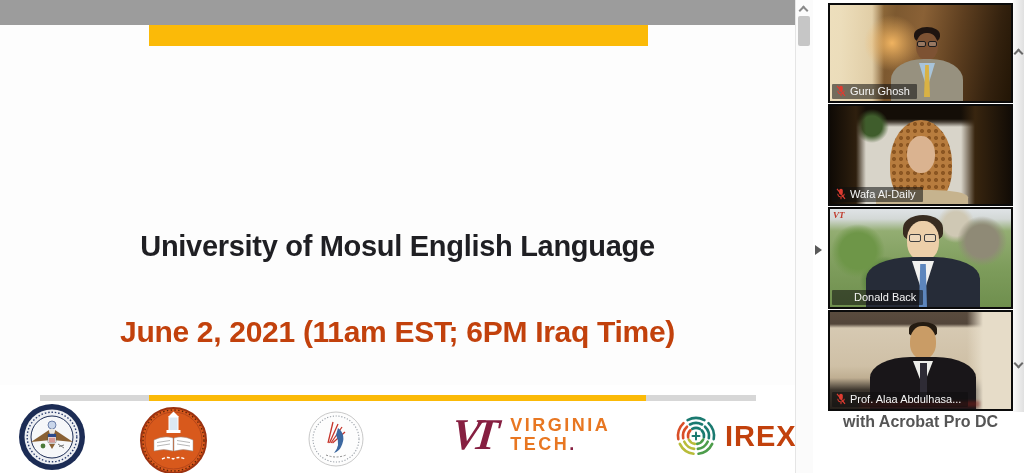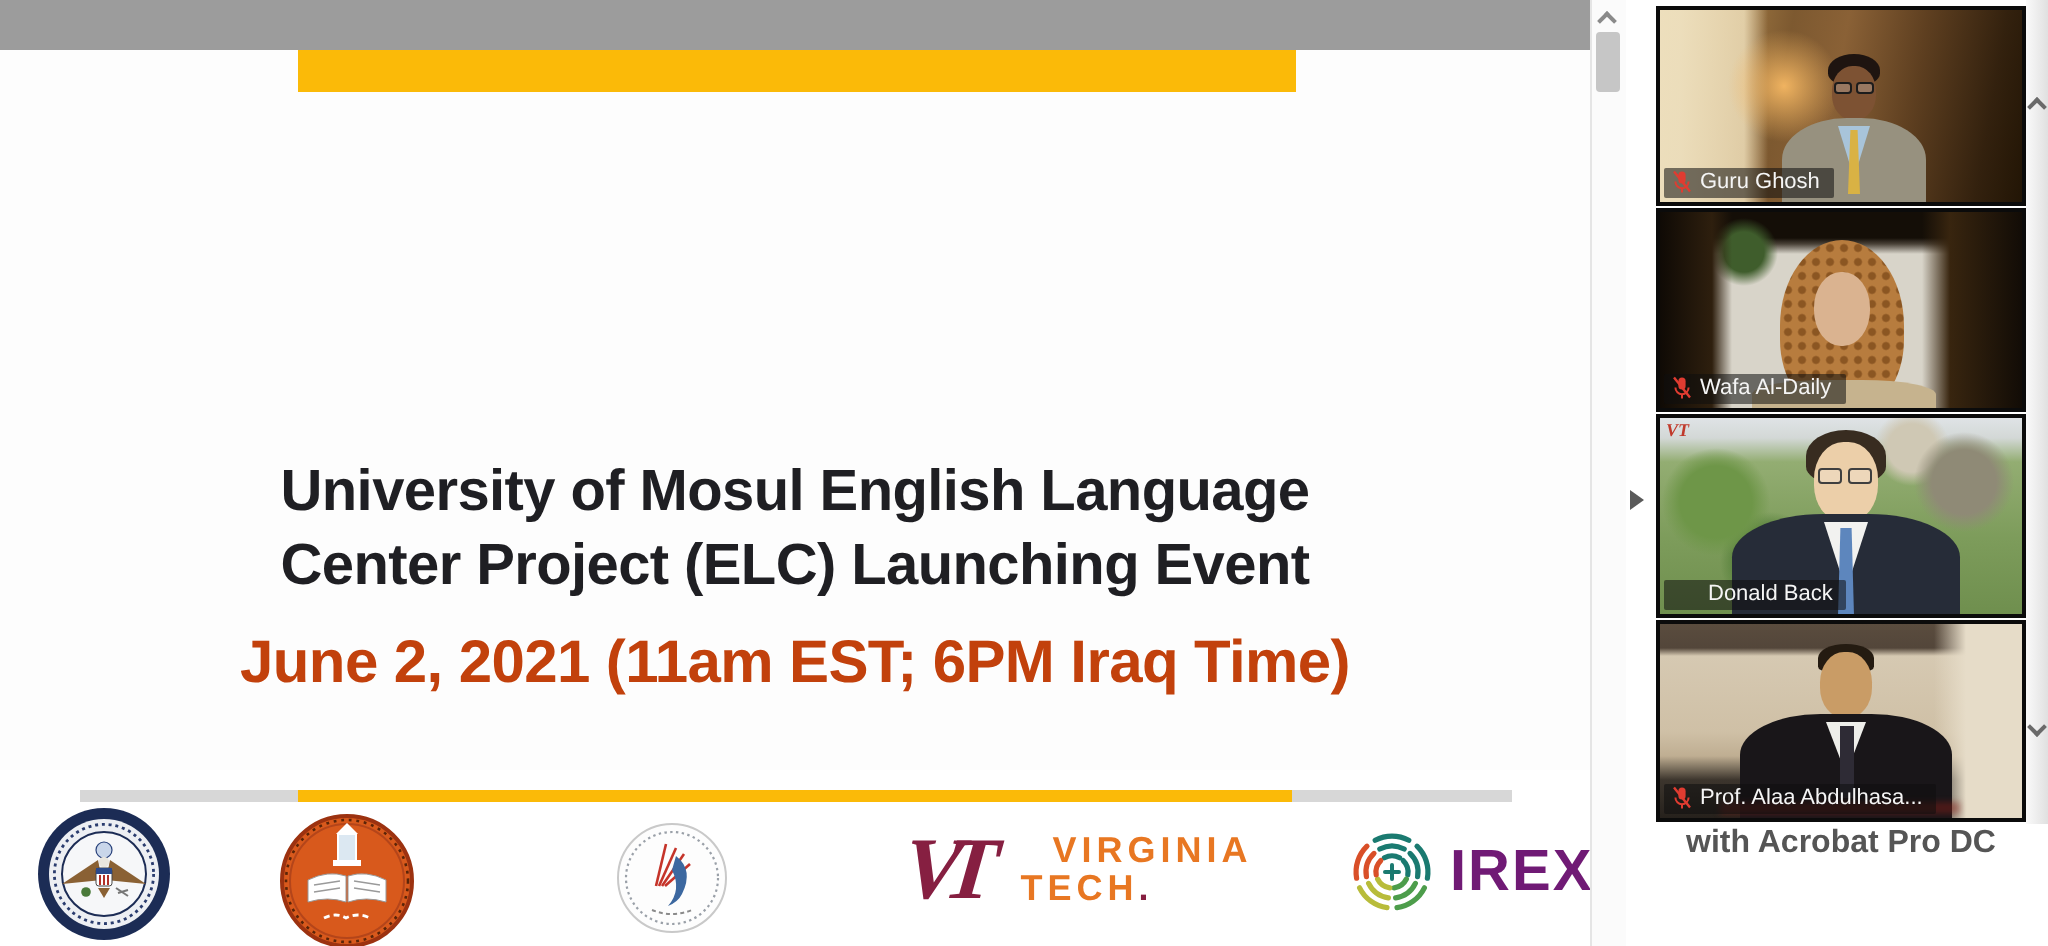--- a/index.html
+++ b/index.html
@@ -19,25 +19,25 @@
   .rule.g1{left:40px;width:109px;background:#d7d7d7;}
   .rule.yl{left:149px;width:497px;background:#FBBA08;}
   .rule.g2{left:646px;width:110px;background:#d7d7d7;}
 
   .logo{position:absolute;}
   .vt-wrap{left:452px;top:390px;display:flex;align-items:center;gap:8px;}
   .vt-mono{font-family:"Liberation Serif",serif;font-style:italic;font-weight:bold;
            font-size:44px;color:#861F41;letter-spacing:-9px;transform:skewX(-6deg);
            line-height:40px;padding-right:12px;}
   .vt-text{display:flex;flex-direction:column;justify-content:center;}
-  .vt-l1{color:#E87722;font-weight:bold;font-size:18px;letter-spacing:2.5px;line-height:19px;margin-left:16px;}
+  .vt-l1{color:#E87722;font-weight:bold;font-size:18px;letter-spacing:2.5px;line-height:19px;}
   .vt-l2{color:#E87722;font-weight:bold;font-size:18px;letter-spacing:2.5px;line-height:19px;}
   .vt-dot{color:#861F41;}
   .irex-wrap{left:674px;top:387px;display:flex;align-items:center;gap:7px;}
-  .irex-word{color:#701a75;font-weight:bold;font-size:29px;letter-spacing:1px;}
+  .irex-word{color:#c2410c;font-weight:bold;font-size:29px;letter-spacing:1px;}
 
   
   .sb-left{position:absolute;left:795px;top:0;width:18px;height:473px;background:#fbfbfb;
            border-left:1px solid #e5e5e5;}
   .sb-thumb{position:absolute;left:798px;top:16px;width:12px;height:30px;background:#c6c6c6;border-radius:2px;}
   .chev{position:absolute;width:7px;height:7px;border-left:2px solid #8a8a8a;border-top:2px solid #8a8a8a;}
   .chev.up{transform:rotate(45deg);}
   .chev.down{transform:rotate(225deg);}
   .tri-right{position:absolute;left:815px;top:245px;width:0;height:0;
              border-left:7px solid #5a5a5a;border-top:5px solid transparent;border-bottom:5px solid transparent;}
@@ -111,21 +111,20 @@
 
 <div id="stage">
 
   <div class="topbar"></div>
 
   <div class="slide">
     <div class="yellow-top"></div>
 
     <div class="title">
       <div>University of Mosul English Language</div>
-      <div>Center Project (ELC) Launching Event</div>
     </div>
     <div class="dateline">June 2, 2021 (11am EST; 6PM Iraq Time)</div>
 
     <div class="rule g1"></div>
     <div class="rule yl"></div>
     <div class="rule g2"></div>
 
     <svg class="logo" style="left:18px;top:378px" width="68" height="68" viewBox="0 0 68 68">
       <circle cx="34" cy="34" r="33" fill="#1c2c55"></circle>
       <circle cx="34" cy="34" r="27.5" fill="#edeff3"></circle>

